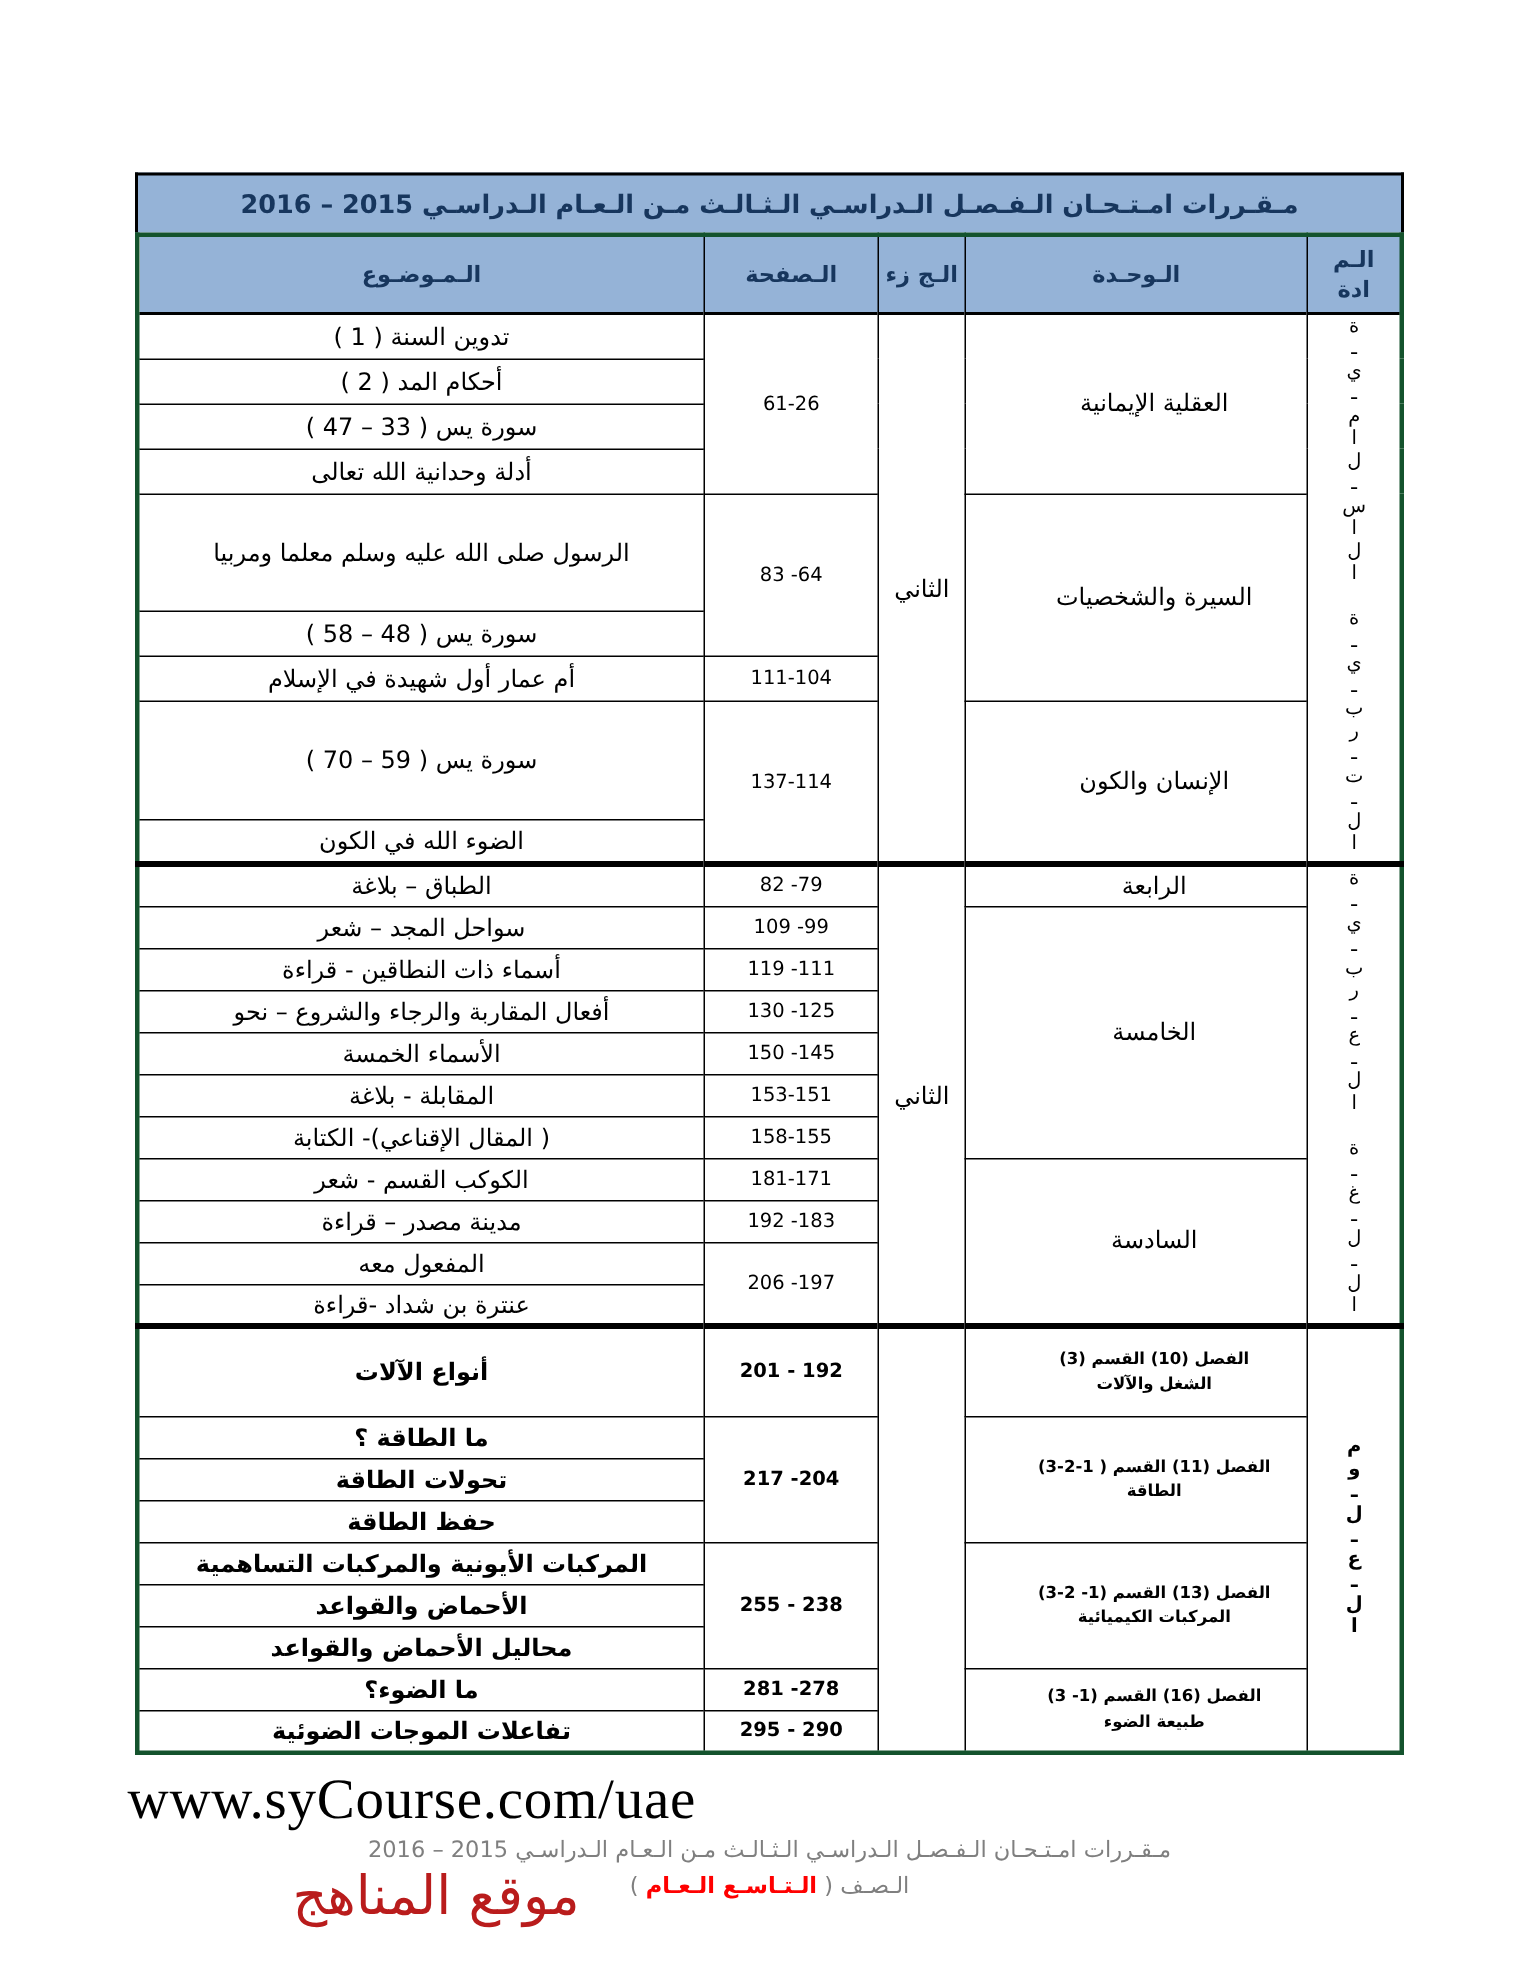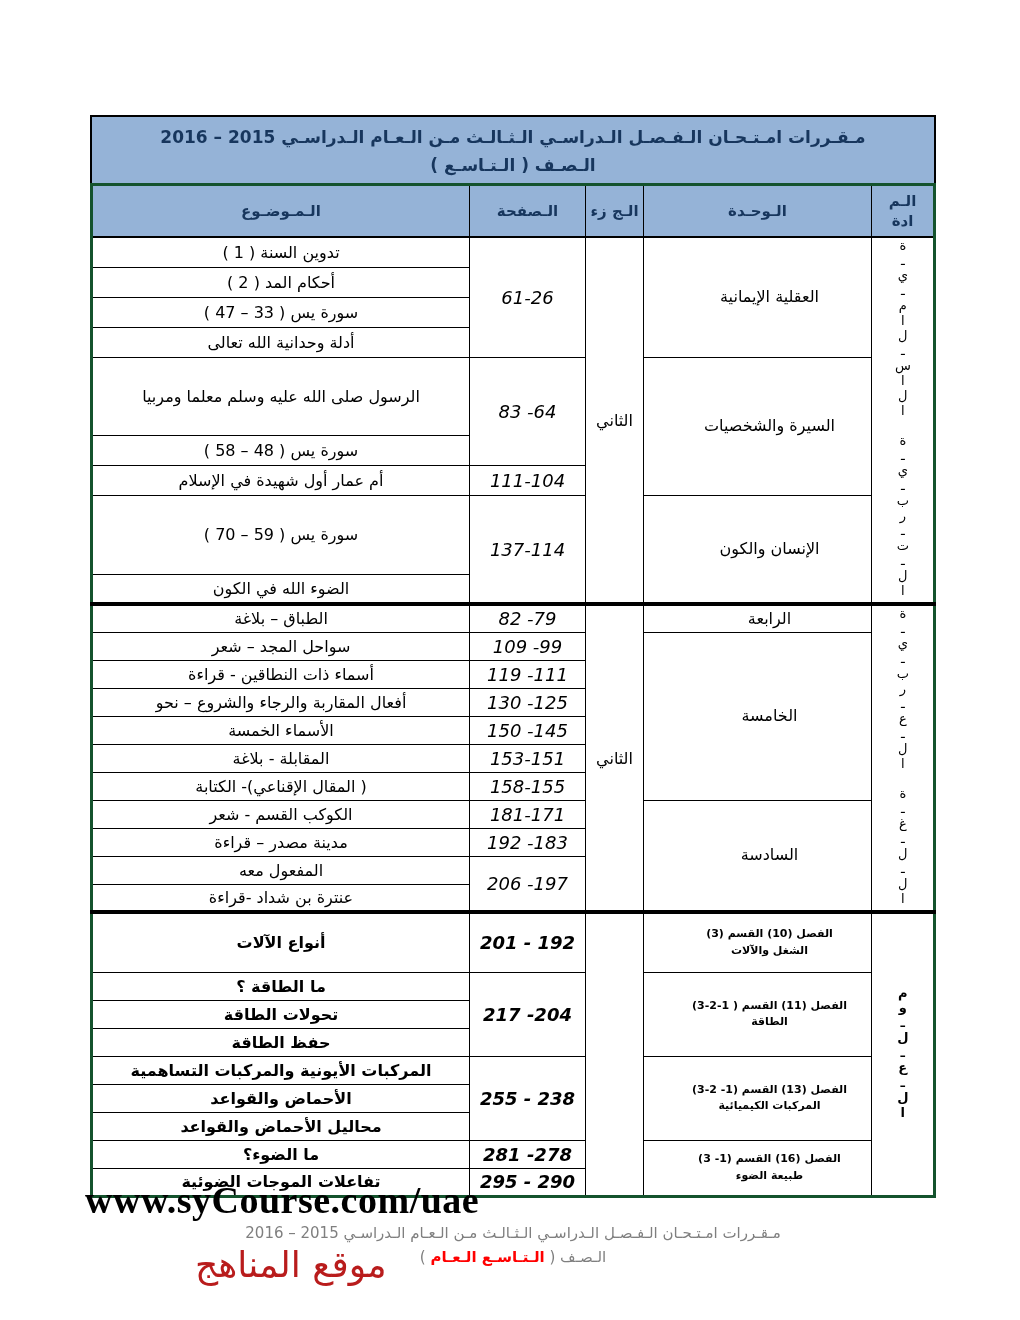--- a/index.html
+++ b/index.html
@@ -46,23 +46,22 @@
     color: #17365D;
     font-size: 15px;
     font-weight: bold;
     height: 48px;
     line-height: 1.35;
   }
   thead th { border-bottom: 2px solid #000; }
   tbody td { font-size: 16px; }
   td.page {
     direction: ltr;
-    font-size: 18px;
+    font-size: 13px;
     white-space: nowrap;
-    font-style: italic;
   }
   td.subject { padding: 0; }
   .vlabel {
     writing-mode: vertical-rl;
     text-orientation: upright;
     display: inline-block;
     font-size: 13px;
     line-height: 1.05;
     letter-spacing: 1px;
   }
@@ -76,21 +75,21 @@
   tbody.science tr:first-child > td { border-top: 4px solid #000; }
   tbody.science td { font-weight: bold; }
   tbody.science td.unit { font-size: 11px; line-height: 1.5; }
   td.unit { line-height: 1.4; padding-left: 28px; }
 
   
   .footer-site {
     position: absolute;
     left: 85px; top: 1178px;
     font-family: "Liberation Serif", "DejaVu Serif", serif;
-    font-weight: bold;
+    font-weight: normal;
     font-size: 38px;
     color: #000;
     letter-spacing: 0.5px;
   }
   .footer-note {
     position: absolute;
     left: 90px; top: 1221px;
     width: 846px;
     text-align: center;
     direction: rtl;
@@ -108,21 +107,20 @@
     white-space: nowrap;
   }
 </style>
 </head>
 <body>
 
 <div class="sheet">
 
   <div class="titlebar">
     <div>مـقـررات امـتـحـان الـفـصـل الـدراسـي الـثـالـث مـن الـعـام الـدراسـي 2015 – 2016</div>
-    <div>الـصـف ( الـتـاسـع )</div>
   </div>
 
   <table class="curriculum">
     <colgroup>
       <col style="width:63px">
       <col style="width:228px">
       <col style="width:58px">
       <col style="width:116px">
       <col>
     </colgroup>

